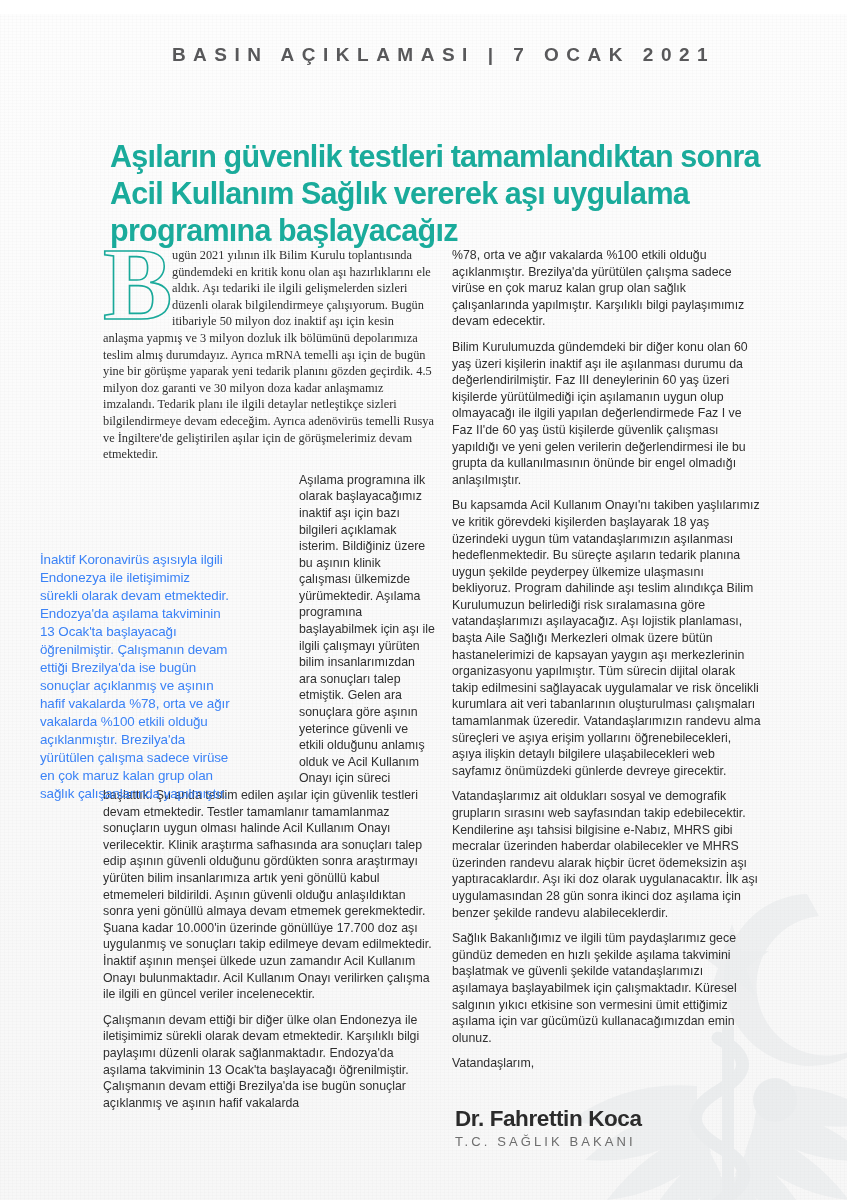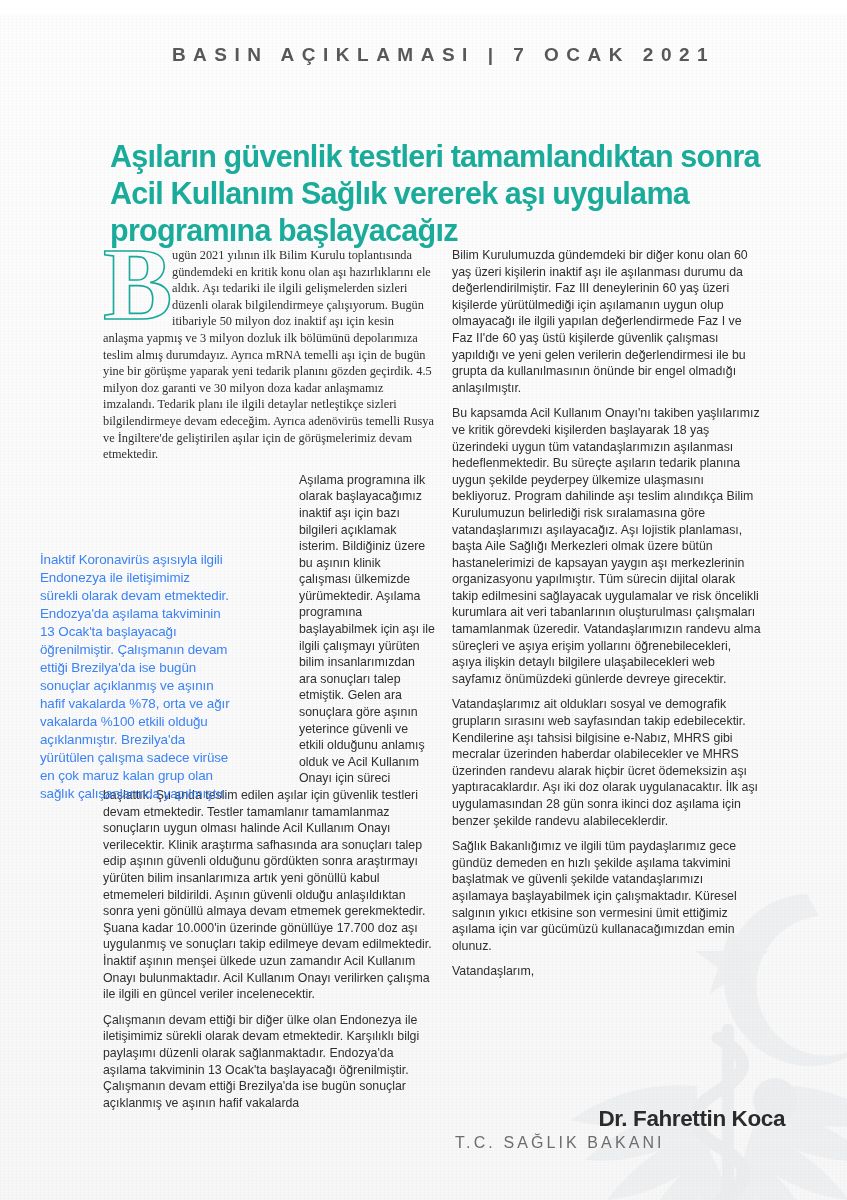--- a/index.html
+++ b/index.html
@@ -143,25 +143,24 @@
     left: 455px;
     top: 1093px;
     width: 330px;
   }
   .sig-name {
     font-size: 22.5px;
     font-weight: bold;
     color: #2b2b2b;
     letter-spacing: -0.4px;
     line-height: 1.1;
-    text-align: right;
   }
   .sig-title {
     margin-top: 2px;
-    font-size: 16px;
+    font-size: 13px;
     letter-spacing: 3.1px;
     color: #6d6d6d;
   }
 </style>
 </head>
 <body>
 
 <div class="page">
 
   <div class="paper-texture"></div>
@@ -214,20 +213,21 @@
     </p>
     <p>
       <span class="pull-spacer"></span><span>Aşılama programına ilk olarak başlayacağımız inaktif aşı için bazı bilgileri açıklamak isterim. Bildiğiniz üzere bu aşının klinik çalışması ülkemizde yürümektedir. Aşılama programına başlayabilmek için aşı ile ilgili çalışmayı yürüten bilim insanlarımızdan ara sonuçları talep etmiştik. Gelen ara sonuçlara göre aşının yeterince güvenli ve etkili olduğunu anlamış olduk ve Acil Kullanım Onayı için süreci başlattık. Şu anda teslim edilen aşılar için güvenlik testleri devam etmektedir. Testler tamamlanır tamamlanmaz sonuçların uygun olması halinde Acil Kullanım Onayı verilecektir. Klinik araştırma safhasında ara sonuçları talep edip aşının güvenli olduğunu gördükten sonra araştırmayı yürüten bilim insanlarımıza artık yeni gönüllü kabul etmemeleri bildirildi. Aşının güvenli olduğu anlaşıldıktan sonra yeni gönüllü almaya devam etmemek gerekmektedir. Şuana kadar 10.000'in üzerinde gönüllüye 17.700 doz aşı uygulanmış ve sonuçları takip edilmeye devam edilmektedir. İnaktif aşının menşei ülkede uzun zamandır Acil Kullanım Onayı bulunmaktadır. Acil Kullanım Onayı verilirken çalışma ile ilgili en güncel veriler incelenecektir.</span>
     </p>
     <p>Çalışmanın devam ettiği bir diğer ülke olan Endonezya ile iletişimimiz sürekli olarak devam etmektedir. Karşılıklı bilgi paylaşımı düzenli olarak sağlanmaktadır. Endozya'da aşılama takviminin 13 Ocak'ta başlayacağı öğrenilmiştir. Çalışmanın devam ettiği Brezilya'da ise bugün sonuçlar açıklanmış ve aşının hafif vakalarda</p>
   </div>
 
   <div class="pullquote">İnaktif Koronavirüs aşısıyla ilgili Endonezya ile iletişimimiz sürekli olarak devam etmektedir. Endozya'da aşılama takviminin 13 Ocak'ta başlayacağı öğrenilmiştir. Çalışmanın devam ettiği Brezilya'da ise bugün sonuçlar açıklanmış ve aşının hafif vakalarda %78, orta ve ağır vakalarda %100 etkili olduğu açıklanmıştır. Brezilya'da yürütülen çalışma sadece virüse en çok maruz kalan grup olan sağlık çalışanlarında yapılmıştır.</div>
 
   <div class="col col-right">
+    <p>%78, orta ve ağır vakalarda %100 etkili olduğu açıklanmıştır. Brezilya'da yürütülen çalışma sadece virüse en çok maruz kalan grup olan sağlık çalışanlarında yapılmıştır. Karşılıklı bilgi paylaşımımız devam edecektir.</p>
     <p>Bilim Kurulumuzda gündemdeki bir diğer konu olan 60 yaş üzeri kişilerin inaktif aşı ile aşılanması durumu da değerlendirilmiştir. Faz III deneylerinin 60 yaş üzeri kişilerde yürütülmediği için aşılamanın uygun olup olmayacağı ile ilgili yapılan değerlendirmede Faz I ve Faz II'de 60 yaş üstü kişilerde güvenlik çalışması yapıldığı ve yeni gelen verilerin değerlendirmesi ile bu grupta da kullanılmasının önünde bir engel olmadığı anlaşılmıştır.</p>
     <p>Bu kapsamda Acil Kullanım Onayı'nı takiben yaşlılarımız ve kritik görevdeki kişilerden başlayarak 18 yaş üzerindeki uygun tüm vatandaşlarımızın aşılanması hedeflenmektedir. Bu süreçte aşıların tedarik planına uygun şekilde peyderpey ülkemize ulaşmasını bekliyoruz. Program dahilinde aşı teslim alındıkça Bilim Kurulumuzun belirlediği risk sıralamasına göre vatandaşlarımızı aşılayacağız. Aşı lojistik planlaması, başta Aile Sağlığı Merkezleri olmak üzere bütün hastanelerimizi de kapsayan yaygın aşı merkezlerinin organizasyonu yapılmıştır. Tüm sürecin dijital olarak takip edilmesini sağlayacak uygulamalar ve risk öncelikli kurumlara ait veri tabanlarının oluşturulması çalışmaları tamamlanmak üzeredir. Vatandaşlarımızın randevu alma süreçleri ve aşıya erişim yollarını öğrenebilecekleri, aşıya ilişkin detaylı bilgilere ulaşabilecekleri web sayfamız önümüzdeki günlerde devreye girecektir.</p>
     <p>Vatandaşlarımız ait oldukları sosyal ve demografik grupların sırasını web sayfasından takip edebilecektir. Kendilerine aşı tahsisi bilgisine e-Nabız, MHRS gibi mecralar üzerinden haberdar olabilecekler ve MHRS üzerinden randevu alarak hiçbir ücret ödemeksizin aşı yaptıracaklardır. Aşı iki doz olarak uygulanacaktır. İlk aşı uygulamasından 28 gün sonra ikinci doz aşılama için benzer şekilde randevu alabileceklerdir.</p>
     <p>Sağlık Bakanlığımız ve ilgili tüm paydaşlarımız gece gündüz demeden en hızlı şekilde aşılama takvimini başlatmak ve güvenli şekilde vatandaşlarımızı aşılamaya başlayabilmek için çalışmaktadır. Küresel salgının yıkıcı etkisine son vermesini ümit ettiğimiz aşılama için var gücümüzü kullanacağımızdan emin olunuz.</p>
     <p>Vatandaşlarım,</p>
   </div>
 
   <div class="signature">
     <div class="sig-name">Dr. Fahrettin Koca</div>
     <div class="sig-title">T.C. SAĞLIK BAKANI</div>

